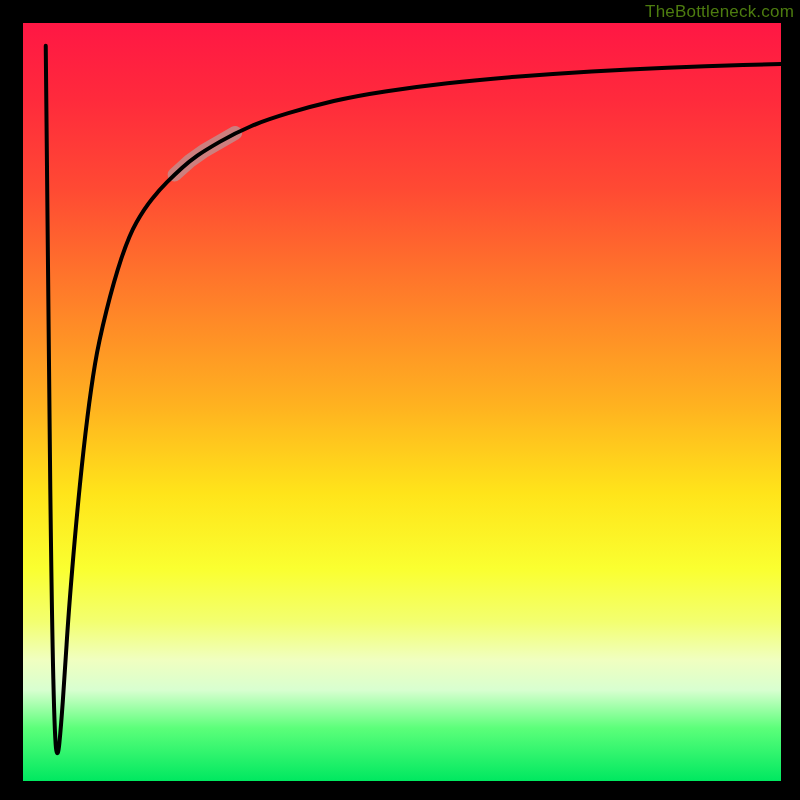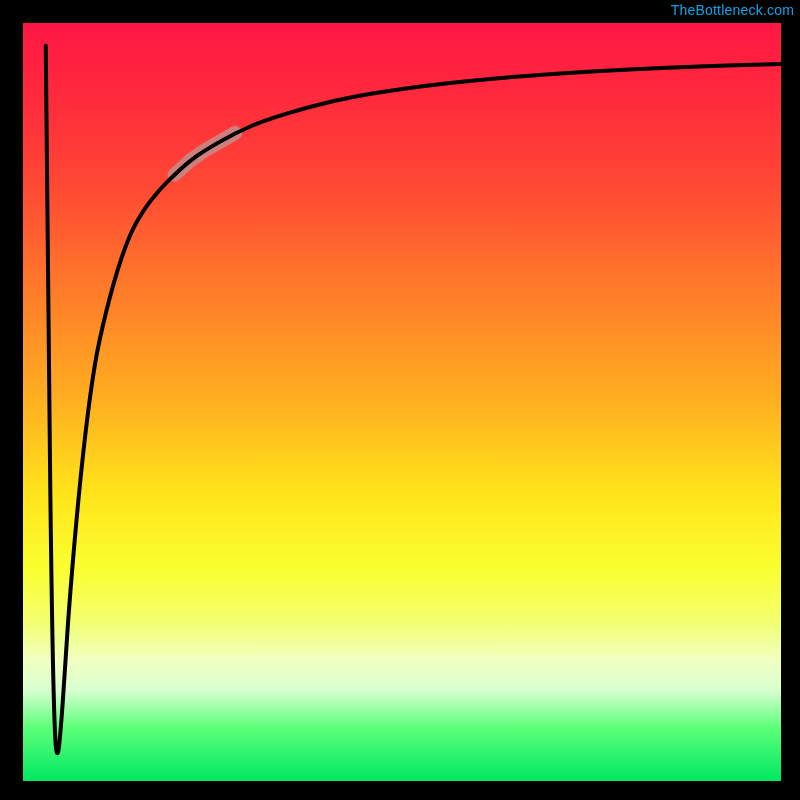--- a/index.html
+++ b/index.html
@@ -45,22 +45,22 @@
     left: 0;
     top: 0;
     width: 758px;
     height: 758px;
     overflow: visible;
   }
   .watermark {
     position: absolute;
     top: 2px;
     right: 6px;
-    color: #0ea5e9;
-    font-size: 14px;
+    color: #4d7c0f;
+    font-size: 17px;
     letter-spacing: 0.2px;
     font-family: Arial, Helvetica, sans-serif;
   }
 </style>
 </head>
 <body>
 
 <div class="stage">
   <div class="plot-area">
     <svg class="curve" viewBox="0 0 758 758">

